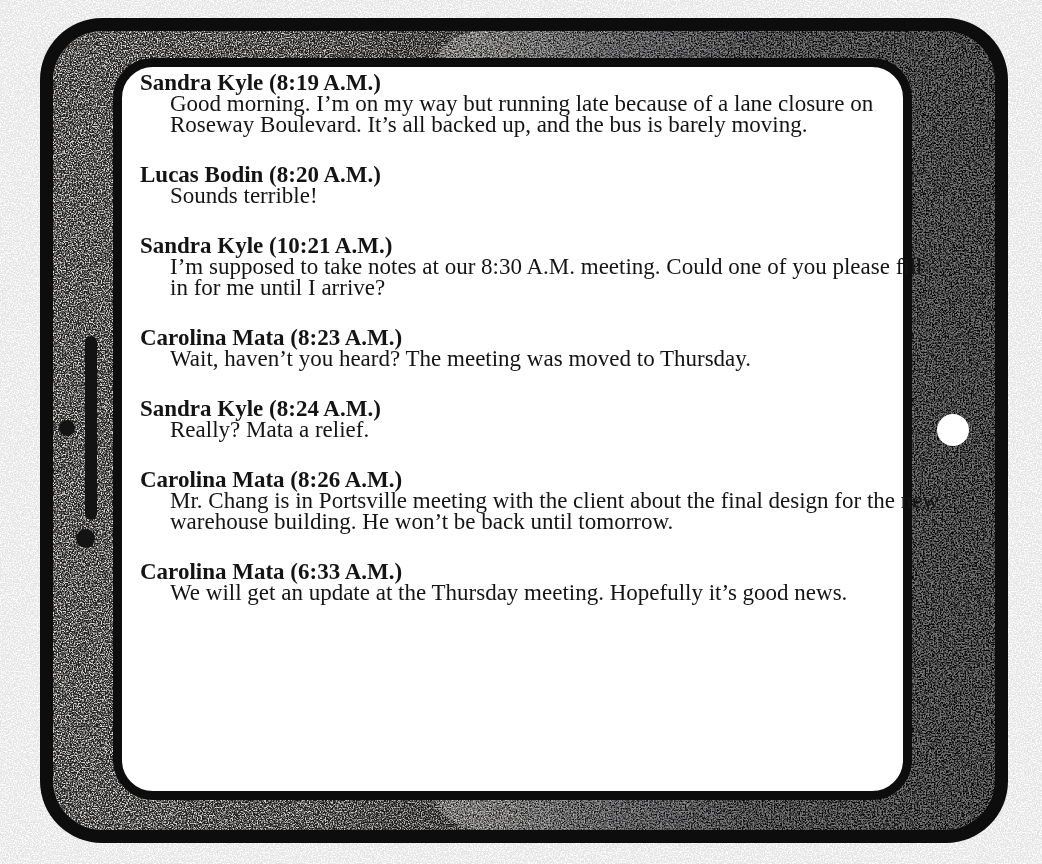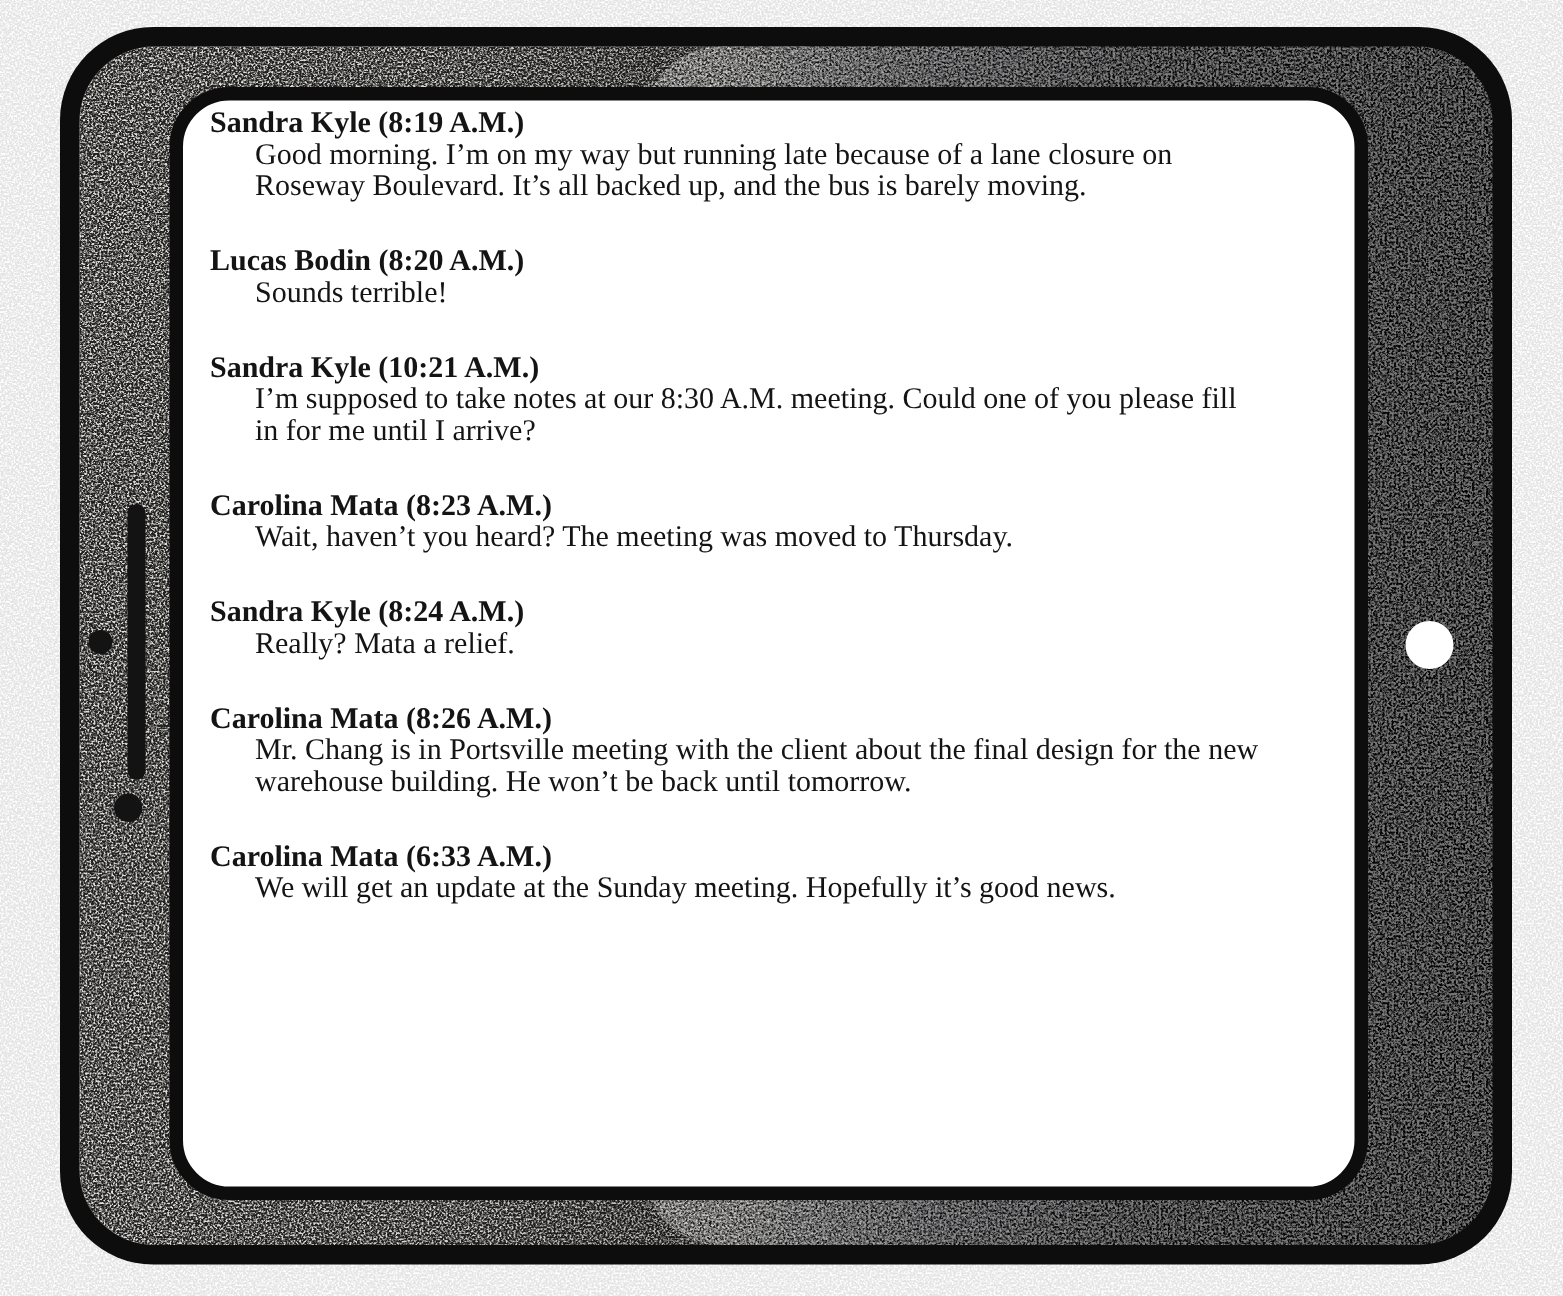--- a/index.html
+++ b/index.html
@@ -27,21 +27,21 @@
     background: #ffffff;
     border: 9px solid #0d0d0e;
     border-radius: 40px;
     z-index: 2;
   }
   .chat {
     box-sizing: border-box;
     width: 100%; height: 100%;
     padding: 5px 14px 0 18px;
     color: #141414;
-    font-size: 20px;
+    font-size: 23px;
     line-height: 21px;
   }
   .msg { margin: 0 0 29px 0; }
   .msg:last-child { margin-bottom: 0; }
   .msg-header { font-weight: bold; white-space: pre; }
   .msg-body { white-space: pre; margin-left: 30px; }
   .side-slider {
     position: absolute;
     left: 85px; top: 336px;
     width: 12px; height: 184px;
@@ -137,21 +137,21 @@
   <div class="msg">
     <div class="msg-header">Carolina Mata (8:26 A.M.)</div>
     <div class="msg-body">Mr. Chang is in Portsville meeting with the client about the final design for the new
 warehouse building. He won’t be back until tomorrow.</div>
   </div>
 
 
 
   <div class="msg">
     <div class="msg-header">Carolina Mata (6:33 A.M.)</div>
-    <div class="msg-body">We will get an update at the Sunday meeting. Hopefully it’s good news.</div>
+    <div class="msg-body">We will get an update at the Thursday meeting. Hopefully it’s good news.</div>
   </div>
 </div>
   </div>
 
   <div class="side-slider"></div>
   <div class="side-dot dot1"></div>
   <div class="side-dot dot2"></div>
   <div class="camera-button"></div>
 
 </div>

